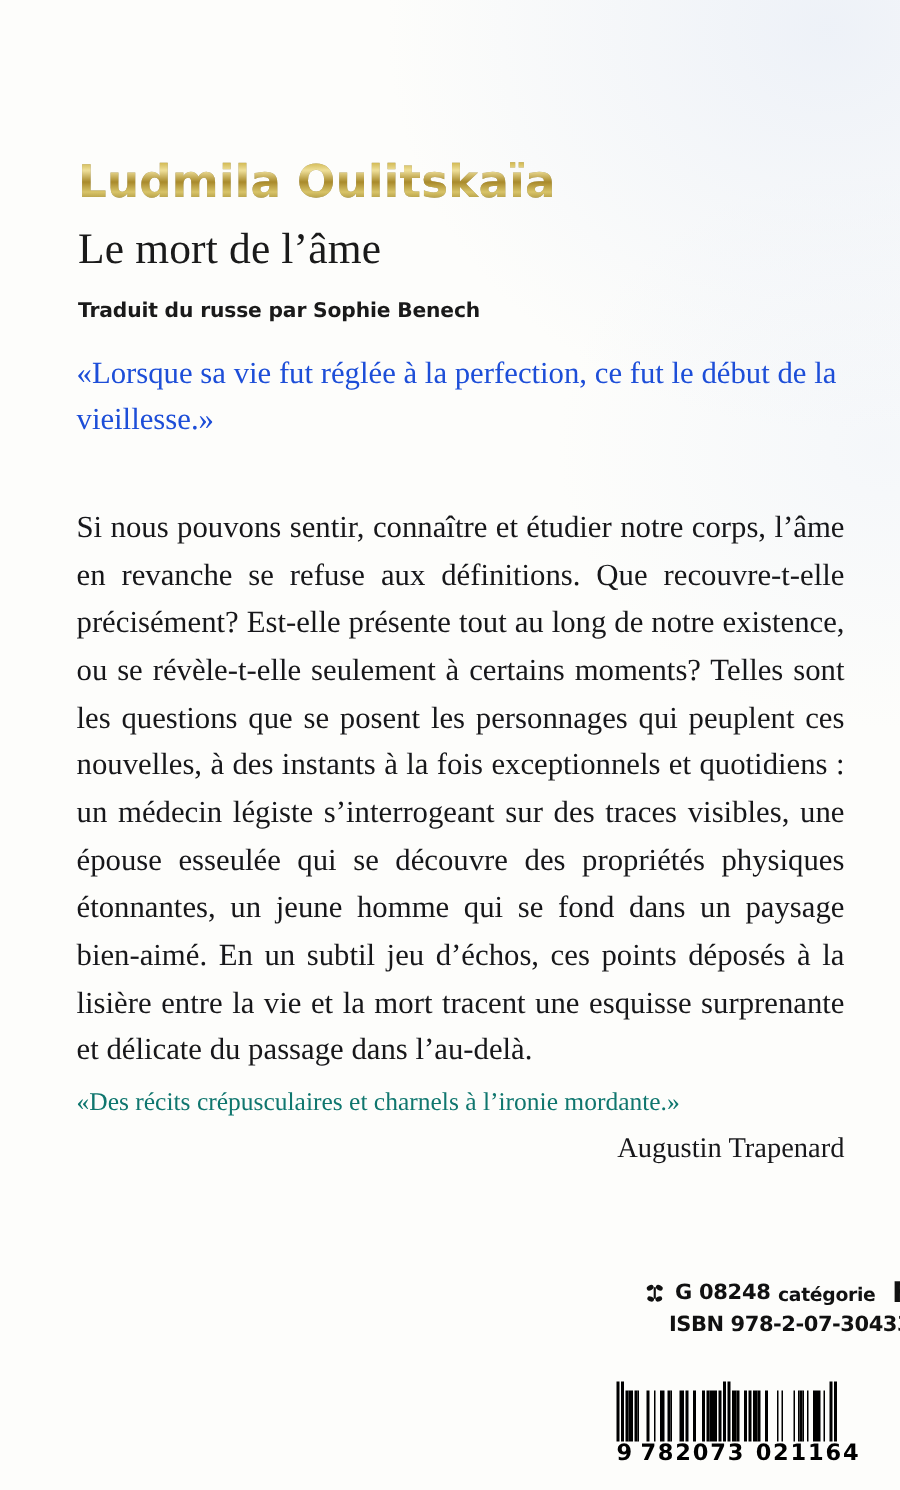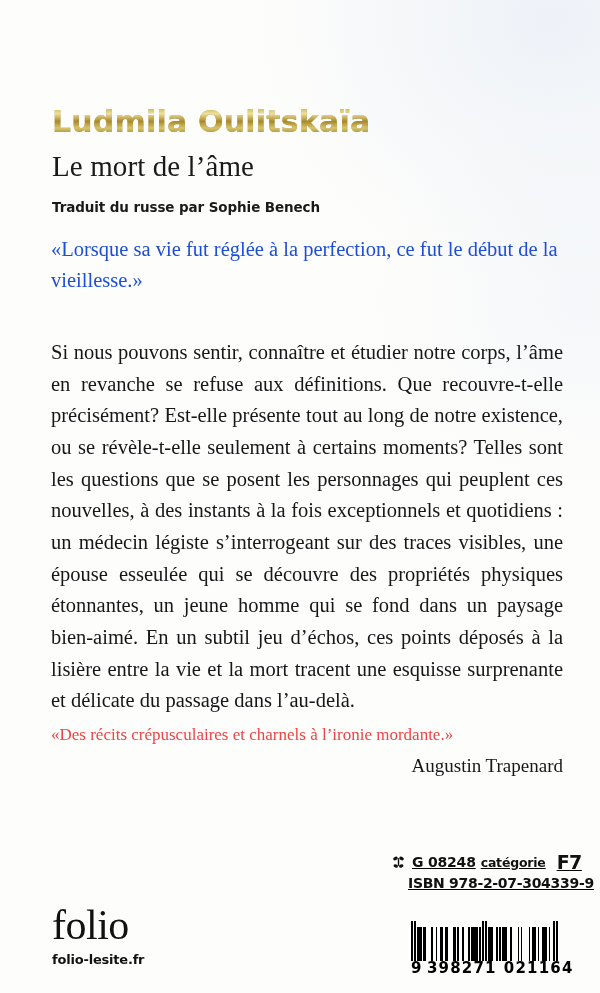--- a/index.html
+++ b/index.html
@@ -101,21 +101,21 @@
     text-justify: inter-word;
   }
 
   .press-quote {
     position: absolute;
     left: 51px;
     top: 722px;
     width: 512px;
     font-size: 17px;
     line-height: 1.5;
-    color: #ef4444;
+    color: #0f766e;
   }
 
   .press-attrib {
     position: absolute;
     left: 51px;
     top: 752px;
     width: 512px;
     font-size: 19px;
     line-height: 1.5;
     color: #17171a;
@@ -140,25 +140,24 @@
     font-weight: bold;
     font-size: 13px;
     letter-spacing: -0.2px;
     color: #111;
     margin-top: 6px;
   }
 
   
   .product-info {
     position: absolute;
-    left: 390px;
+    left: 428px;
     top: 851px;
     width: 170px;
     text-align: right;
-    text-decoration: underline;
   }
   .prod-line-1 {
     display: flex;
     align-items: center;
     gap: 5px;
     font-family: "DejaVu Sans", sans-serif;
     font-weight: bold;
     font-size: 13px;
     color: #111;
     letter-spacing: -0.2px;
@@ -238,24 +237,20 @@
   <div class="translator">Traduit du russe par Sophie Benech</div>
 
   <div class="pull-quote">«Lorsque sa vie fut réglée à la perfection, ce fut le début de la vieillesse.»</div>
 
   <div class="body-copy">Si nous pouvons sentir, connaître et étudier notre corps, l’âme en revanche se refuse aux définitions. Que recouvre-t-elle précisément? Est-elle présente tout au long de notre existence, ou se révèle-t-elle seulement à certains moments? Telles sont les questions que se posent les personnages qui peuplent ces nouvelles, à des instants à la fois exceptionnels et quotidiens : un médecin légiste s’interrogeant sur des traces visibles, une épouse esseulée qui se découvre des propriétés physiques étonnantes, un jeune homme qui se fond dans un paysage bien-aimé. En un subtil jeu d’échos, ces points déposés à la lisière entre la vie et la mort tracent une esquisse surprenante et délicate du passage dans l’au-delà.</div>
 
   <div class="press-quote">«Des récits crépusculaires et charnels à l’ironie mordante.»</div>
 
   <div class="press-attrib">Augustin Trapenard</div>
 
-  <div class="folio-block">
-    <div class="folio-word">folio</div>
-    <div class="folio-url">folio-lesite.fr</div>
-  </div>
 
   <div class="product-info">
     <div class="prod-line-1">
       <span class="gallimard-mark">
         <svg viewBox="0 0 20 20" width="17" height="16" aria-hidden="true">
           <g fill="#111">
             <ellipse cx="6.2" cy="5.6" rx="3.0" ry="2.1" transform="rotate(-28 6.2 5.6)"></ellipse>
             <ellipse cx="13.8" cy="5.6" rx="3.0" ry="2.1" transform="rotate(28 13.8 5.6)"></ellipse>
             <rect x="9.1" y="5.2" width="1.8" height="9.6"></rect>
             <ellipse cx="6.6" cy="15.0" rx="2.9" ry="2.0" transform="rotate(22 6.6 15.0)"></ellipse>
@@ -363,18 +358,18 @@
         <i class="sp" style="width: 1.55789px;"></i>
         <i class="short" style="width: 1.55789px;"></i>
         <i class="sp" style="width: 1.55789px;"></i>
         <i class="sp" style="width: 1.55789px;"></i>
         <i class="guard" style="width: 1.55789px;"></i>
         <i class="sp" style="width: 1.55789px;"></i>
         <i class="guard" style="width: 1.55789px;"></i>
       </div>
     <div class="barcode-digits">
       <span class="d-lead">9</span>
-      <span class="d-left">398271</span>
+      <span class="d-left">782073</span>
       <span class="d-right">021164</span>
     </div>
   </div>
 
 </div>
 
 </body></html>

